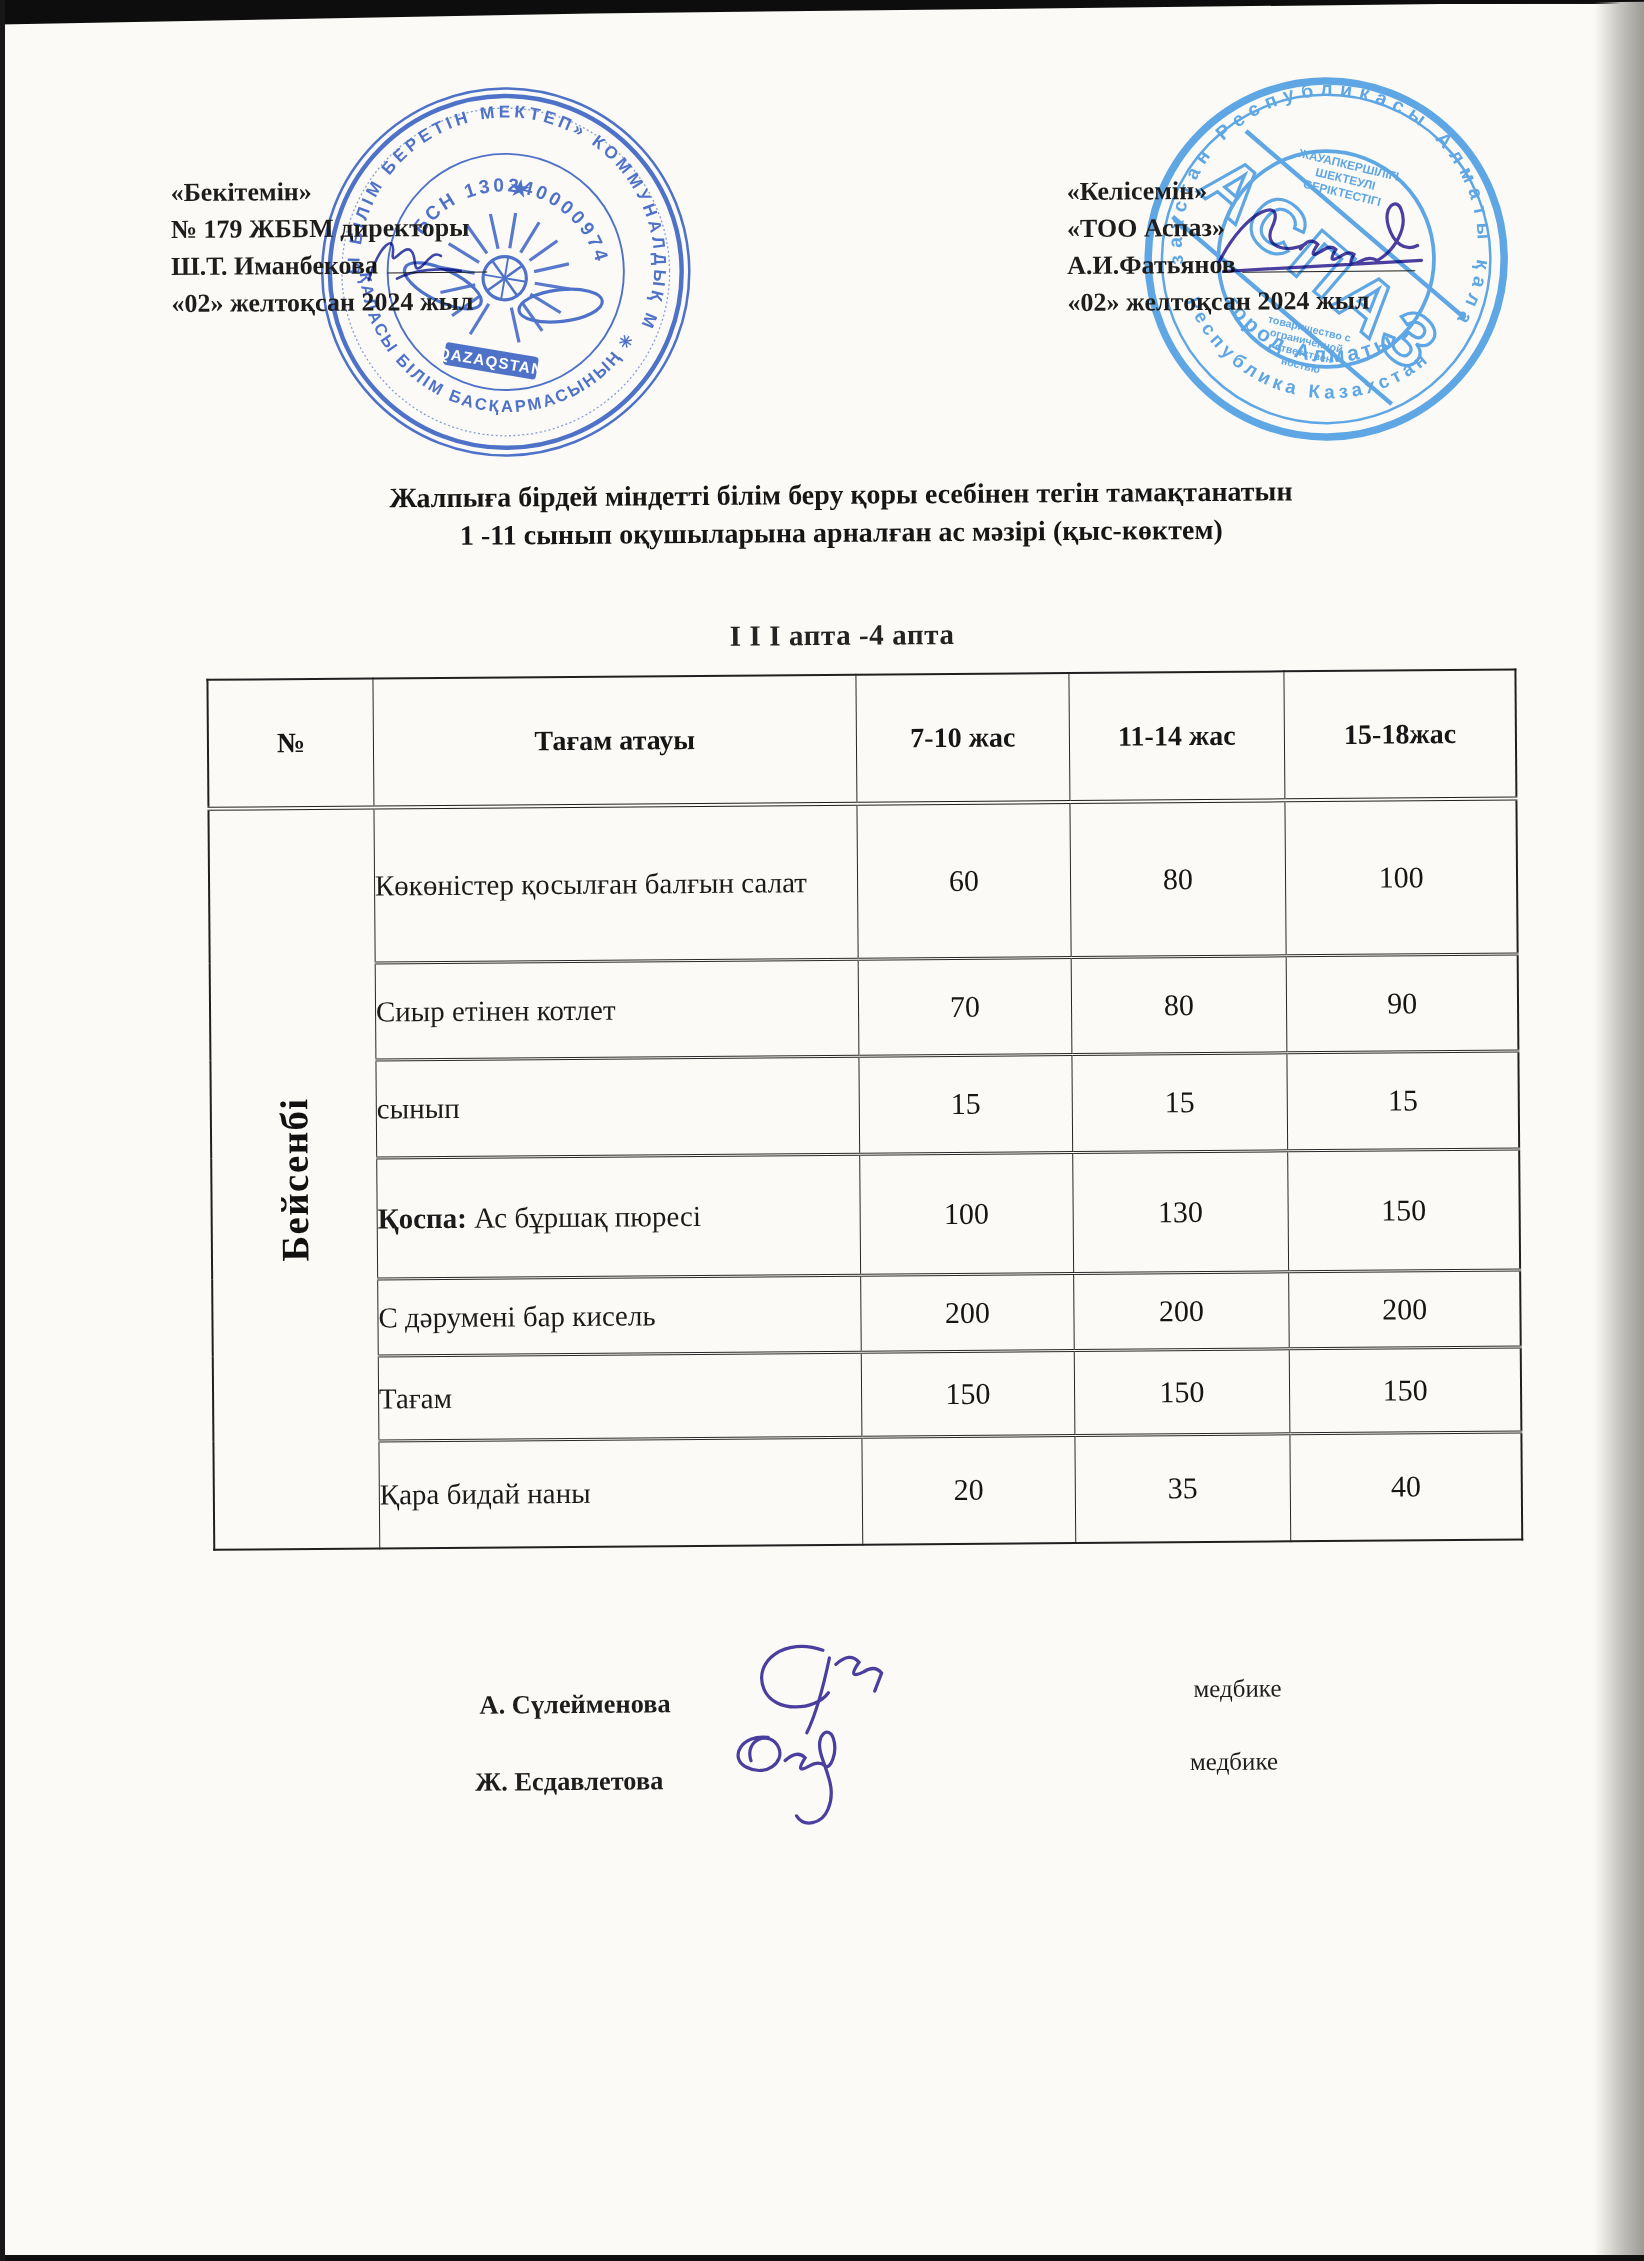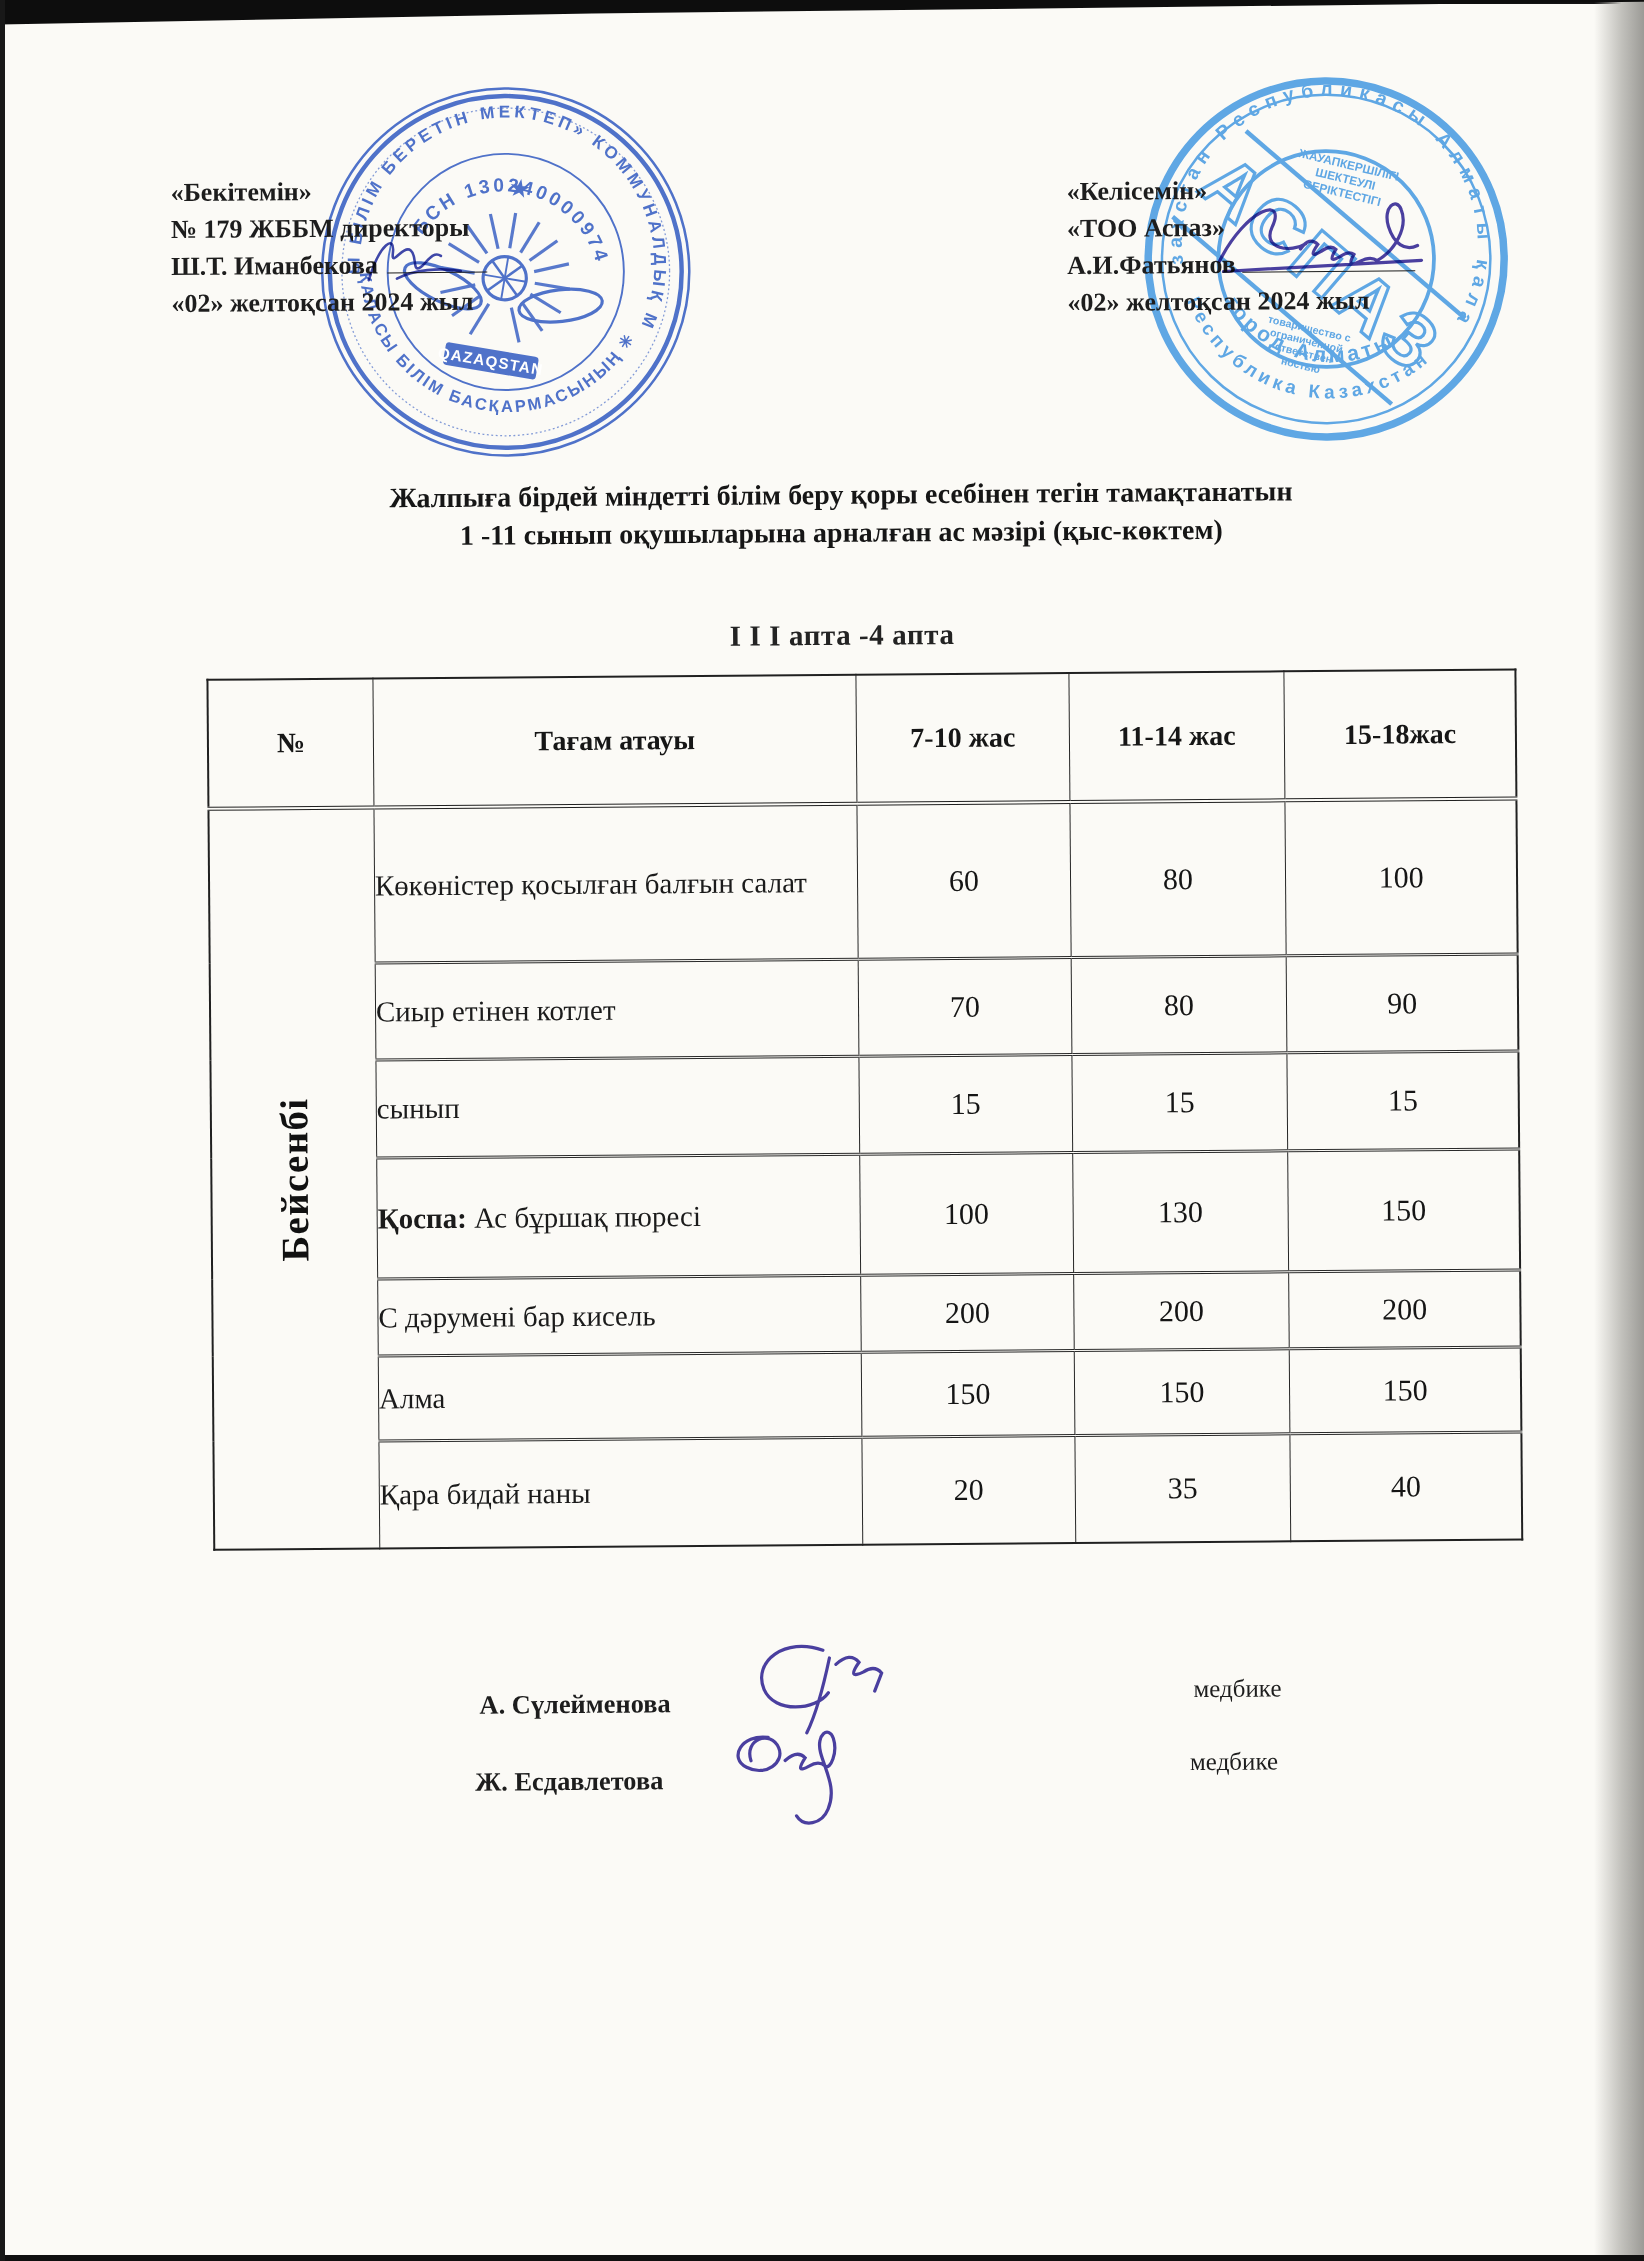--- a/index.html
+++ b/index.html
@@ -266,21 +266,21 @@
       <td class="qty">130</td>
       <td class="qty">150</td>
     </tr>
     <tr class="r5">
       <td class="dish"><b></b><span>С дәрумені бар кисель</span></td>
       <td class="qty">200</td>
       <td class="qty">200</td>
       <td class="qty">200</td>
     </tr>
     <tr class="r6">
-      <td class="dish"><b></b><span>Алма</span></td>
+      <td class="dish"><b></b><span>Тағам</span></td>
       <td class="qty">150</td>
       <td class="qty">150</td>
       <td class="qty">150</td>
     </tr>
     <tr class="r7">
       <td class="dish"><b></b><span>Қара бидай наны</span></td>
       <td class="qty">20</td>
       <td class="qty">35</td>
       <td class="qty">40</td>
     </tr>

